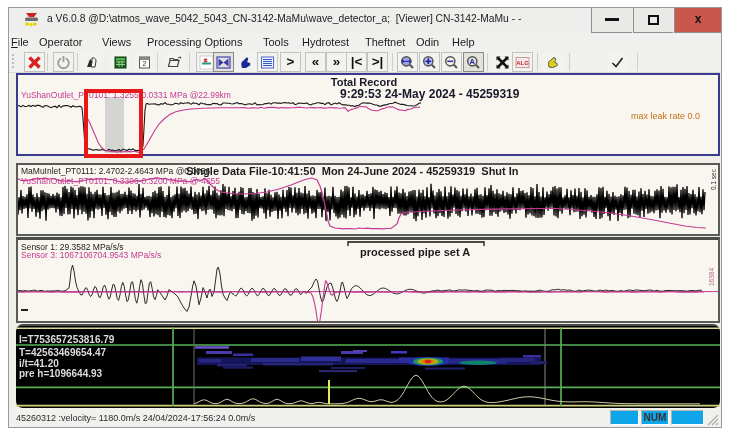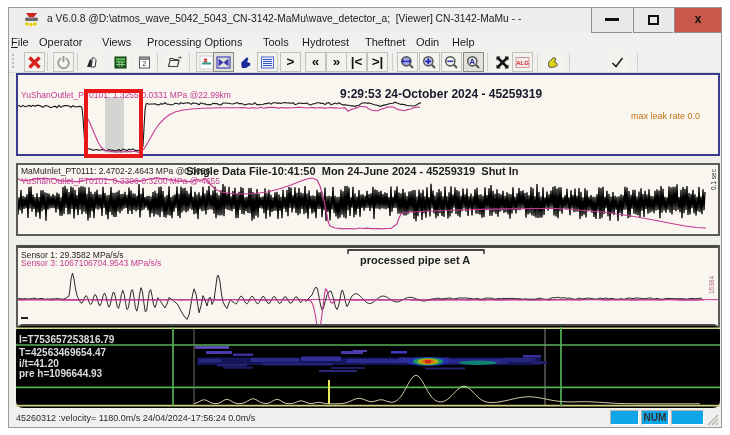--- a/index.html
+++ b/index.html
@@ -24,21 +24,21 @@
 #tool { position:absolute; left:0; top:43px; width:712px; height:22px; background:#f0f0ee; border-bottom:1px solid #d8d8d4; }
 .tb { position:absolute; top:1px; width:21px; height:20px; border:1px solid #c2c2be; background:#f2f2ee; text-align:center; line-height:18px; }
 .tb svg { vertical-align:middle; }
 .noborder { border-color:transparent; }
 .pressed { background:#e2e2da; border:1px solid #8a8a86; }
 .sep { position:absolute; top:2px; width:1px; height:18px; background:#cfcfc9; }
 
 .panel { position:absolute; left:7px; width:704px; background:#f8f6ef; }
 #p1 { top:65px; height:83px; border:2px solid #3a3a8e; }
 #p2 { top:155px; height:73px; border:2px solid #5a5a58; }
-#p3 { top:229px; height:86px; border-top:3px solid #4a4a48; border-left:2px solid #5a5a58; border-right:2px solid #5a5a58; border-bottom:2px solid #5a5a58;margin-top:8px; }
+#p3 { top:229px; height:86px; border-top:3px solid #4a4a48; border-left:2px solid #5a5a58; border-right:2px solid #5a5a58; border-bottom:2px solid #5a5a58; }
 #p4 { top:316px; height:84px; background:#000; border-top:2px solid #4a4a48;border-radius:7px; }
 .h1 { position:absolute; font-size:8.5px; color:#1d1d1d; white-space:nowrap; }
 .h2 { position:absolute; font-size:8.5px; color:#c43a92; white-space:nowrap; }
 .psvg { position:absolute; left:0; top:0; }
 
 #sbar { position:absolute; left:0; top:400px; width:712px; height:19px; background:#f0f0ee; }
 #sbar .txt { position:absolute; left:7px; top:5px; font-size:9px; color:#2a2a2a; white-space:nowrap; }
 .sbox { position:absolute; top:2px; height:15px; border:1px solid #b5b5b0; border-bottom-color:#fff; border-right-color:#fff; background:#0ea5e9; }
 </style></head>
 <body>
@@ -170,21 +170,22 @@
  </div>
 
  <div class="panel" id="p1">
   <svg class="psvg" width="700" height="79" viewBox="17 75 700 79">
     <rect x="104" y="97" width="19" height="56" fill="#d4d4d2"></rect>
     <path d="M16.0 106.0L18.0 105.6L20.0 106.9L22.0 105.4L24.0 106.6L26.0 106.2L28.0 105.4L30.0 106.5L32.0 105.3L34.0 106.3L36.0 105.4L38.0 105.4L40.0 106.3L42.0 107.3L44.0 105.5L46.0 105.8L48.0 106.8L50.0 107.7L52.0 106.7L54.0 106.2L56.0 107.7L58.0 105.3L60.0 107.4L62.0 106.0L64.0 105.6L66.0 105.5L68.0 106.0L70.0 107.3L72.0 105.7L74.0 106.7L76.0 106.9L78.0 106.2L80.0 106.6L81.0 108.0L82.0 118.0L83.0 132.0L84.0 146.0L85.0 150.0L86.0 149.0L88.0 148.9L90.0 149.3L92.0 150.4L94.0 149.8L96.0 149.6L98.0 150.2L100.0 149.9L102.0 149.5L104.0 150.7L106.0 150.5L108.0 149.4L110.0 150.2L112.0 150.1L114.0 150.9L116.0 150.6L118.0 149.5L120.0 151.2L122.0 149.1L124.0 149.8L126.0 150.6L128.0 149.2L130.0 150.0L132.0 148.9L134.0 150.4L136.0 150.6L138.0 150.2L140.0 150.9L142.0 146.0L143.0 128.0L144.0 110.0L145.0 104.0L146.0 103.4L148.0 104.3L150.0 104.0L152.0 104.0L154.0 103.7L156.0 104.6L158.0 104.9L160.0 103.7L162.0 104.2L164.0 102.7L166.0 104.3L168.0 104.2L170.0 105.0L172.0 104.6L174.0 103.3L176.0 103.5L178.0 104.2L180.0 102.7L182.0 103.7L184.0 103.0L186.0 102.9L188.0 102.7L190.0 104.4L192.0 102.9L194.0 103.2L196.0 103.5L198.0 104.7L200.0 102.8L202.0 103.7L204.0 103.9L206.0 104.7L208.0 104.6L210.0 104.7L212.0 103.3L214.0 103.6L216.0 103.5L218.0 104.7L220.0 104.9L222.0 103.0L224.0 103.0L226.0 103.2L228.0 103.2L230.0 103.8L232.0 104.0L234.0 103.2L236.0 102.6L238.0 103.6L240.0 103.5L242.0 104.0L244.0 104.9L246.0 104.3L248.0 103.8L250.0 104.1L252.0 104.2L254.0 102.7L256.0 104.8L258.0 104.5L260.0 104.7L262.0 104.5L264.0 103.5L266.0 103.6L268.0 102.8L270.0 104.1L272.0 102.7L274.0 102.8L276.0 103.1L278.0 103.0L280.0 103.4L282.0 102.7L284.0 102.6L286.0 103.0L288.0 102.8L290.0 103.5L292.0 102.7L294.0 104.7L296.0 104.1L298.0 103.0L300.0 103.2L302.0 103.4L304.0 103.5L306.0 102.9L308.0 104.6L310.0 105.0L312.0 103.7L314.0 103.8L316.0 102.8L318.0 102.8L320.0 103.4L322.0 103.2L324.0 104.6L326.0 103.0L328.0 102.7L330.0 104.9L332.0 103.9L334.0 103.0L336.0 103.9L338.0 102.7L340.0 103.9L342.0 104.9L344.0 104.7L346.0 105.1L348.0 105.2L350.0 105.9L352.0 105.8L354.0 106.6L356.0 105.6L358.0 105.2L360.0 103.6L362.0 102.7L364.0 103.0L366.0 103.1L368.0 103.0L370.0 103.5L372.0 104.3L374.0 105.0L376.0 105.0L378.0 106.1L380.0 106.1L382.0 105.4L384.0 104.9L386.0 104.6L388.0 103.7L390.0 103.5L392.0 103.3L394.0 102.2L396.0 103.1L398.0 103.7L400.0 104.4L402.0 104.3L404.0 104.9L406.0 105.5L408.0 105.8L410.0 105.7L412.0 106.0L414.0 105.7L416.0 104.7L418.0 103.3L420.0 102.9" stroke="#1a1a1a" stroke-width="1.1" fill="none"></path>
     <path d="M85.0 116.0L88.0 121.0L91.0 128.0L94.0 135.0L97.0 142.0L100.0 147.0L104.0 150.5L110.0 151.5L112.0 151.8L114.0 151.6L116.0 152.2L118.0 151.5L120.0 152.0L122.0 151.8L124.0 151.5L126.0 152.0L128.0 151.4L130.0 151.9L132.0 151.5L134.0 151.5L136.0 151.9L138.0 152.4L140.0 151.5L143.0 149.0L146.0 144.0L150.0 137.0L154.0 130.0L158.0 124.0L163.0 119.0L168.0 115.0L174.0 112.0L181.0 110.2L190.0 109.0L202.0 108.3L218.0 107.8L240.0 107.6L242.0 107.5L245.0 107.9L248.0 108.2L251.0 107.9L254.0 107.7L257.0 108.3L260.0 107.3L263.0 108.2L266.0 107.6L269.0 107.4L272.0 107.4L275.0 107.6L278.0 108.1L281.0 107.5L284.0 107.9L287.0 107.9L290.0 107.7L293.0 107.8L296.0 107.4L299.0 107.4L302.0 107.5L305.0 108.0L308.0 107.7L311.0 107.6L314.0 107.9L317.0 107.8L320.0 107.6L323.0 108.1L326.0 108.0L329.0 107.5L332.0 107.9L335.0 107.8L338.0 108.2L341.0 108.0L344.0 107.6L347.0 111.2L350.0 109.6L353.0 108.8L356.0 107.9L359.0 106.3L362.0 106.7L365.0 106.9L368.0 108.9L371.0 110.2L374.0 110.6L377.0 110.8L380.0 109.2L383.0 108.4L386.0 107.2L389.0 106.7L392.0 107.0L395.0 108.5L398.0 109.9L401.0 110.3L404.0 110.8L407.0 109.4L410.0 109.0L413.0 107.6L416.0 107.3L419.0 107.1" stroke="#c43a92" stroke-width="1.1" fill="none"></path>
   </svg>
   <div class="h2" style="left:3px;top:15px">YuShanOutlet_PT0101: 1.3255-0.0331 MPa @22.99km</div>
   <div class="abs" style="left:66px;top:14px;width:59px;height:69px;border:4px solid #e81818;"></div>
-  <div class="abs" style="left:322px;top:12px;font-size:12px;font-weight:bold;color:#18182a;white-space:nowrap;">9:29:53 24-October 2024 - 45259319</div>
+  <div class="abs" style="left:261px;top:1px;width:170px;text-align:center;font-size:11px;font-weight:bold;color:#18182a;">Total Record</div>
+  <div class="abs" style="left:322px;top:12px;font-size:12px;font-weight:bold;color:#18182a;white-space:nowrap;">9:29:53 24-May 2024 - 45259319</div>
   <div class="abs" style="right:18px;top:36px;font-size:9px;color:#c47014;">max leak rate 0.0</div>
  </div>
 
  <div class="panel" id="p2">
   <div class="h2" style="left:3px;top:11px">YuShanOutlet_PT0101: 0.3306-0.3200 MPa @-4655</div>
   <svg class="psvg" width="700" height="69" viewBox="17 165 700 69">
     <path d="M16.0 192.6L17.0 214.7L18.0 197.2L19.0 210.1L20.0 190.0L21.0 213.4L22.0 196.1L23.0 209.0L24.0 196.9L25.0 208.2L26.0 194.2L27.0 217.9L28.0 187.0L29.0 208.4L30.0 186.6L31.0 211.8L32.0 194.5L33.0 209.0L34.0 197.0L35.0 216.7L36.0 193.3L37.0 212.4L38.0 197.1L39.0 218.7L40.0 190.3L41.0 211.1L42.0 190.2L43.0 209.7L44.0 192.2L45.0 220.8L46.0 193.1L47.0 209.6L48.0 193.6L49.0 208.5L50.0 195.8L51.0 207.9L52.0 194.1L53.0 208.1L54.0 195.5L55.0 212.4L56.0 192.5L57.0 209.1L58.0 193.9L59.0 215.8L60.0 197.2L61.0 216.1L62.0 187.1L63.0 214.1L64.0 185.9L65.0 207.9L66.0 188.7L67.0 214.4L68.0 192.0L69.0 214.2L70.0 186.6L71.0 209.0L72.0 187.6L73.0 218.4L74.0 189.9L75.0 209.5L76.0 195.1L77.0 215.1L78.0 187.4L79.0 209.8L80.0 186.2L81.0 214.2L82.0 186.4L83.0 211.7L84.0 187.2L85.0 213.7L86.0 193.8L87.0 220.4L88.0 187.2L89.0 217.7L90.0 191.9L91.0 211.3L92.0 194.0L93.0 218.2L94.0 191.8L95.0 208.7L96.0 189.8L97.0 209.8L98.0 194.3L99.0 208.8L100.0 194.5L101.0 215.9L102.0 186.8L103.0 207.9L104.0 193.0L105.0 214.7L106.0 195.2L107.0 219.1L108.0 194.8L109.0 211.9L110.0 187.0L111.0 215.1L112.0 192.7L113.0 217.0L114.0 192.8L115.0 216.9L116.0 191.9L117.0 211.5L118.0 190.3L119.0 213.3L120.0 194.0L121.0 210.7L122.0 193.9L123.0 208.8L124.0 191.8L125.0 208.0L126.0 194.7L127.0 213.9L128.0 187.6L129.0 210.6L130.0 190.6L131.0 214.0L132.0 193.3L133.0 210.0L134.0 193.7L135.0 211.5L136.0 195.9L137.0 209.9L138.0 184.1L139.0 217.4L140.0 193.9L141.0 210.5L142.0 187.7L143.0 209.5L144.0 197.1L145.0 207.8L146.0 196.0L147.0 210.4L148.0 195.8L149.0 217.3L150.0 196.5L151.0 213.1L152.0 192.0L153.0 216.5L154.0 190.7L155.0 214.3L156.0 193.3L157.0 215.3L158.0 186.9L159.0 217.2L160.0 186.5L161.0 211.8L162.0 191.0L163.0 217.0L164.0 196.9L165.0 217.7L166.0 195.1L167.0 215.0L168.0 186.3L169.0 215.8L170.0 197.1L171.0 218.1L172.0 195.6L173.0 211.8L174.0 194.4L175.0 208.3L176.0 186.5L177.0 216.0L178.0 193.9L179.0 218.1L180.0 186.4L181.0 212.5L182.0 188.2L183.0 210.8L184.0 187.7L185.0 212.5L186.0 190.8L187.0 211.1L188.0 193.6L189.0 208.7L190.0 186.5L191.0 209.9L192.0 196.5L193.0 214.3L194.0 191.7L195.0 213.6L196.0 194.5L197.0 219.1L198.0 192.3L199.0 209.1L200.0 195.6L201.0 211.2L202.0 186.7L203.0 210.8L204.0 193.5L205.0 214.5L206.0 190.2L207.0 209.9L208.0 186.0L209.0 209.1L210.0 194.8L211.0 209.7L212.0 190.6L213.0 213.8L214.0 186.4L215.0 218.3L216.0 192.7L217.0 215.3L218.0 195.2L219.0 215.5L220.0 190.3L221.0 215.3L222.0 183.9L223.0 216.3L224.0 186.3L225.0 208.9L226.0 193.2L227.0 210.0L228.0 186.9L229.0 210.5L230.0 196.4L231.0 211.3L232.0 191.1L233.0 208.9L234.0 187.8L235.0 218.2L236.0 193.9L237.0 217.9L238.0 191.7L239.0 210.0L240.0 187.1L241.0 214.1L242.0 188.1L243.0 214.4L244.0 197.2L245.0 211.1L246.0 196.7L247.0 213.0L248.0 188.0L249.0 213.3L250.0 187.9L251.0 220.7L252.0 192.0L253.0 219.0L254.0 193.4L255.0 215.8L256.0 188.9L257.0 217.4L258.0 193.9L259.0 208.3L260.0 197.0L261.0 208.8L262.0 196.3L263.0 213.1L264.0 188.2L265.0 218.8L266.0 193.4L267.0 210.2L268.0 189.8L269.0 216.8L270.0 194.7L271.0 211.9L272.0 197.2L273.0 211.0L274.0 192.4L275.0 210.7L276.0 191.8L277.0 219.0L278.0 194.6L279.0 210.6L280.0 196.9L281.0 218.2L282.0 189.8L283.0 208.6L284.0 196.8L285.0 211.9L286.0 190.1L287.0 216.2L288.0 187.1L289.0 208.0L290.0 187.5L291.0 212.5L292.0 195.4L293.0 208.4L294.0 187.3L295.0 212.9L296.0 192.7L297.0 215.2L298.0 188.0L299.0 213.8L300.0 192.6L301.0 208.9L302.0 193.3L303.0 214.2L304.0 186.0L305.0 212.9L306.0 193.6L307.0 218.6L308.0 190.5L309.0 208.8L310.0 195.9L311.0 213.7L312.0 195.3L313.0 212.5L314.0 196.0L315.0 218.3L316.0 189.9L317.0 208.9L318.0 192.4L319.0 208.9L320.0 191.7L321.0 217.2L322.0 196.7L323.0 210.1L324.0 187.5L325.0 220.9L326.0 196.3L327.0 211.9L328.0 195.8L329.0 220.5L330.0 196.2L331.0 209.5L332.0 186.9L333.0 213.1L334.0 195.9L335.0 216.4L336.0 197.1L337.0 218.6L338.0 196.7L339.0 217.6L340.0 189.6L341.0 214.6L342.0 191.2L343.0 217.5L344.0 186.1L345.0 218.4L346.0 185.9L347.0 210.1L348.0 187.4L349.0 216.0L350.0 197.3L351.0 207.8L352.0 186.8L353.0 217.3L354.0 193.6L355.0 214.6L356.0 196.6L357.0 209.0L358.0 190.0L359.0 216.8L360.0 194.6L361.0 208.0L362.0 194.4L363.0 210.6L364.0 195.9L365.0 208.2L366.0 190.8L367.0 207.7L368.0 194.0L369.0 210.9L370.0 193.2L371.0 208.1L372.0 186.9L373.0 218.9L374.0 189.4L375.0 208.5L376.0 190.0L377.0 208.8L378.0 191.9L379.0 209.5L380.0 190.8L381.0 208.3L382.0 194.0L383.0 208.8L384.0 192.3L385.0 209.2L386.0 193.0L387.0 208.1L388.0 197.0L389.0 216.0L390.0 186.5L391.0 211.8L392.0 196.8L393.0 208.0L394.0 190.2L395.0 208.1L396.0 186.4L397.0 213.7L398.0 192.5L399.0 213.6L400.0 193.4L401.0 213.7L402.0 188.9L403.0 215.4L404.0 192.5L405.0 215.5L406.0 196.1L407.0 214.1L408.0 191.6L409.0 211.8L410.0 191.1L411.0 211.9L412.0 190.1L413.0 218.9L414.0 190.1L415.0 221.2L416.0 196.5L417.0 216.3L418.0 189.6L419.0 212.1L420.0 192.8L421.0 220.1L422.0 189.8L423.0 213.1L424.0 196.2L425.0 217.7L426.0 187.2L427.0 211.3L428.0 197.1L429.0 216.4L430.0 183.7L431.0 208.5L432.0 190.6L433.0 213.4L434.0 195.5L435.0 218.1L436.0 192.4L437.0 216.2L438.0 189.0L439.0 213.2L440.0 191.4L441.0 215.9L442.0 196.4L443.0 216.9L444.0 186.5L445.0 210.1L446.0 196.4L447.0 218.6L448.0 192.3L449.0 216.6L450.0 186.3L451.0 212.9L452.0 194.5L453.0 207.8L454.0 187.4L455.0 213.9L456.0 190.0L457.0 215.8L458.0 191.2L459.0 217.1L460.0 195.8L461.0 211.2L462.0 188.5L463.0 208.5L464.0 194.4L465.0 211.5L466.0 188.6L467.0 216.0L468.0 196.4L469.0 208.8L470.0 193.5L471.0 215.4L472.0 196.2L473.0 209.7L474.0 189.3L475.0 213.7L476.0 187.9L477.0 213.7L478.0 194.9L479.0 214.8L480.0 194.3L481.0 217.7L482.0 195.9L483.0 217.1L484.0 187.3L485.0 210.3L486.0 195.0L487.0 208.9L488.0 188.3L489.0 215.7L490.0 185.1L491.0 215.8L492.0 190.8L493.0 212.2L494.0 193.8L495.0 213.9L496.0 189.3L497.0 216.7L498.0 193.2L499.0 211.7L500.0 194.3L501.0 210.5L502.0 190.9L503.0 213.0L504.0 195.9L505.0 212.1L506.0 192.2L507.0 214.5L508.0 193.9L509.0 218.7L510.0 194.4L511.0 213.6L512.0 187.2L513.0 210.2L514.0 196.7L515.0 213.4L516.0 193.2L517.0 209.9L518.0 188.0L519.0 210.2L520.0 191.0L521.0 208.5L522.0 190.4L523.0 209.0L524.0 193.1L525.0 217.6L526.0 192.4L527.0 214.4L528.0 195.2L529.0 213.4L530.0 186.9L531.0 215.5L532.0 188.2L533.0 216.2L534.0 196.4L535.0 217.8L536.0 183.9L537.0 218.0L538.0 192.1L539.0 217.8L540.0 196.5L541.0 217.4L542.0 187.2L543.0 214.9L544.0 197.2L545.0 207.7L546.0 191.5L547.0 210.8L548.0 194.4L549.0 207.9L550.0 190.5L551.0 207.8L552.0 186.9L553.0 215.5L554.0 186.1L555.0 216.6L556.0 188.4L557.0 218.2L558.0 187.3L559.0 211.1L560.0 187.3L561.0 213.8L562.0 197.2L563.0 208.1L564.0 195.4L565.0 209.0L566.0 188.9L567.0 208.7L568.0 197.2L569.0 215.3L570.0 190.4L571.0 208.4L572.0 195.1L573.0 212.3L574.0 188.5L575.0 211.8L576.0 195.9L577.0 211.4L578.0 188.0L579.0 219.1L580.0 191.9L581.0 216.2L582.0 197.2L583.0 214.8L584.0 188.2L585.0 217.6L586.0 190.3L587.0 210.9L588.0 196.7L589.0 210.2L590.0 195.1L591.0 212.6L592.0 196.7L593.0 216.9L594.0 196.9L595.0 219.0L596.0 194.4L597.0 210.7L598.0 187.3L599.0 219.0L600.0 187.9L601.0 217.8L602.0 186.7L603.0 214.0L604.0 196.8L605.0 208.1L606.0 190.7L607.0 216.3L608.0 193.9L609.0 220.8L610.0 196.6L611.0 213.4L612.0 192.1L613.0 215.0L614.0 195.7L615.0 209.6L616.0 196.9L617.0 221.0L618.0 196.4L619.0 212.9L620.0 194.3L621.0 216.2L622.0 195.3L623.0 210.0L624.0 186.8L625.0 209.5L626.0 187.6L627.0 218.2L628.0 191.0L629.0 217.3L630.0 194.9L631.0 208.8L632.0 189.9L633.0 213.7L634.0 189.9L635.0 214.5L636.0 196.5L637.0 215.2L638.0 191.6L639.0 216.9L640.0 188.2L641.0 210.8L642.0 194.0L643.0 217.0L644.0 190.8L645.0 209.0L646.0 194.5L647.0 213.6L648.0 189.3L649.0 212.8L650.0 195.9L651.0 211.5L652.0 196.2L653.0 213.3L654.0 190.7L655.0 210.4L656.0 189.3L657.0 210.0L658.0 190.5L659.0 218.3L660.0 185.9L661.0 212.8L662.0 188.7L663.0 210.5L664.0 196.8L665.0 212.8L666.0 197.2L667.0 209.7L668.0 186.4L669.0 212.6L670.0 187.3L671.0 214.5L672.0 186.7L673.0 209.9L674.0 186.8L675.0 211.3L676.0 184.2L677.0 209.8L678.0 197.0L679.0 212.1L680.0 189.7L681.0 218.2L682.0 187.0L683.0 213.1L684.0 188.8L685.0 210.0L686.0 186.0L687.0 214.9L688.0 193.0L689.0 214.5L690.0 194.0L691.0 208.1L692.0 189.8L693.0 213.3L694.0 194.3L695.0 215.4L696.0 196.8L697.0 211.2L698.0 187.1L699.0 212.3L700.0 196.5L701.0 214.1L702.0 189.2L703.0 210.1L704.0 192.0" stroke="#000" stroke-width="1.3" fill="none"></path>
     <path d="M16.0 178.0L20.0 180.4L24.0 180.6L28.0 180.2L32.0 179.4L36.0 178.6L40.0 178.6L44.0 178.2L48.0 179.0L52.0 178.5L56.0 179.7L60.0 180.8L64.0 181.0L68.0 180.7L72.0 181.4L76.0 181.9L80.0 180.8L84.0 180.5L88.0 179.3L92.0 179.7L96.0 178.6L100.0 179.0L104.0 178.9L108.0 179.7L112.0 179.6L116.0 181.2L120.0 181.8L124.0 182.0L128.0 182.1L132.0 181.1L136.0 180.6L140.0 180.9L144.0 180.1L148.0 179.1L152.0 178.7L156.0 177.7L160.0 178.8L164.0 178.4L168.0 179.8L172.0 179.9L176.0 181.1L180.0 180.8L184.0 181.2L188.0 181.8L192.0 181.0L196.0 179.7L200.0 180.4L204.0 178.3L209.0 184.0L214.0 189.0L220.0 192.0L230.0 193.5L242.0 194.0L254.0 193.5L266.0 192.0L278.0 189.0L290.0 185.0L300.0 181.0L306.0 179.0L311.0 178.0L316.0 180.0L319.0 186.0L322.0 196.0L325.0 210.0L327.0 221.0L329.0 226.0L334.0 228.0L338.0 228.4L342.0 228.8L346.0 228.6L350.0 228.7L354.0 229.0L358.0 228.0L362.0 228.5L366.0 228.2L370.0 228.6L374.0 228.5L378.0 228.7L382.0 228.9L386.0 228.5L390.0 228.4L396.0 224.0L398.0 218.0L400.0 214.0L404.0 212.5L412.0 212.0L430.0 211.0L455.0 210.0L480.0 209.3L510.0 208.8L540.0 208.5L555.0 208.5L570.0 209.5L590.0 211.0L610.0 213.0L630.0 216.0L650.0 219.5L668.0 223.0L684.0 226.0L696.0 227.5L705.0 228.0" stroke="#c43a92" stroke-width="1.2" fill="none"></path>
   </svg>
   <div class="h1" style="left:3px;top:1px">MaMuInlet_PT0111: 2.4702-2.4643 MPa @0.0056</div>

